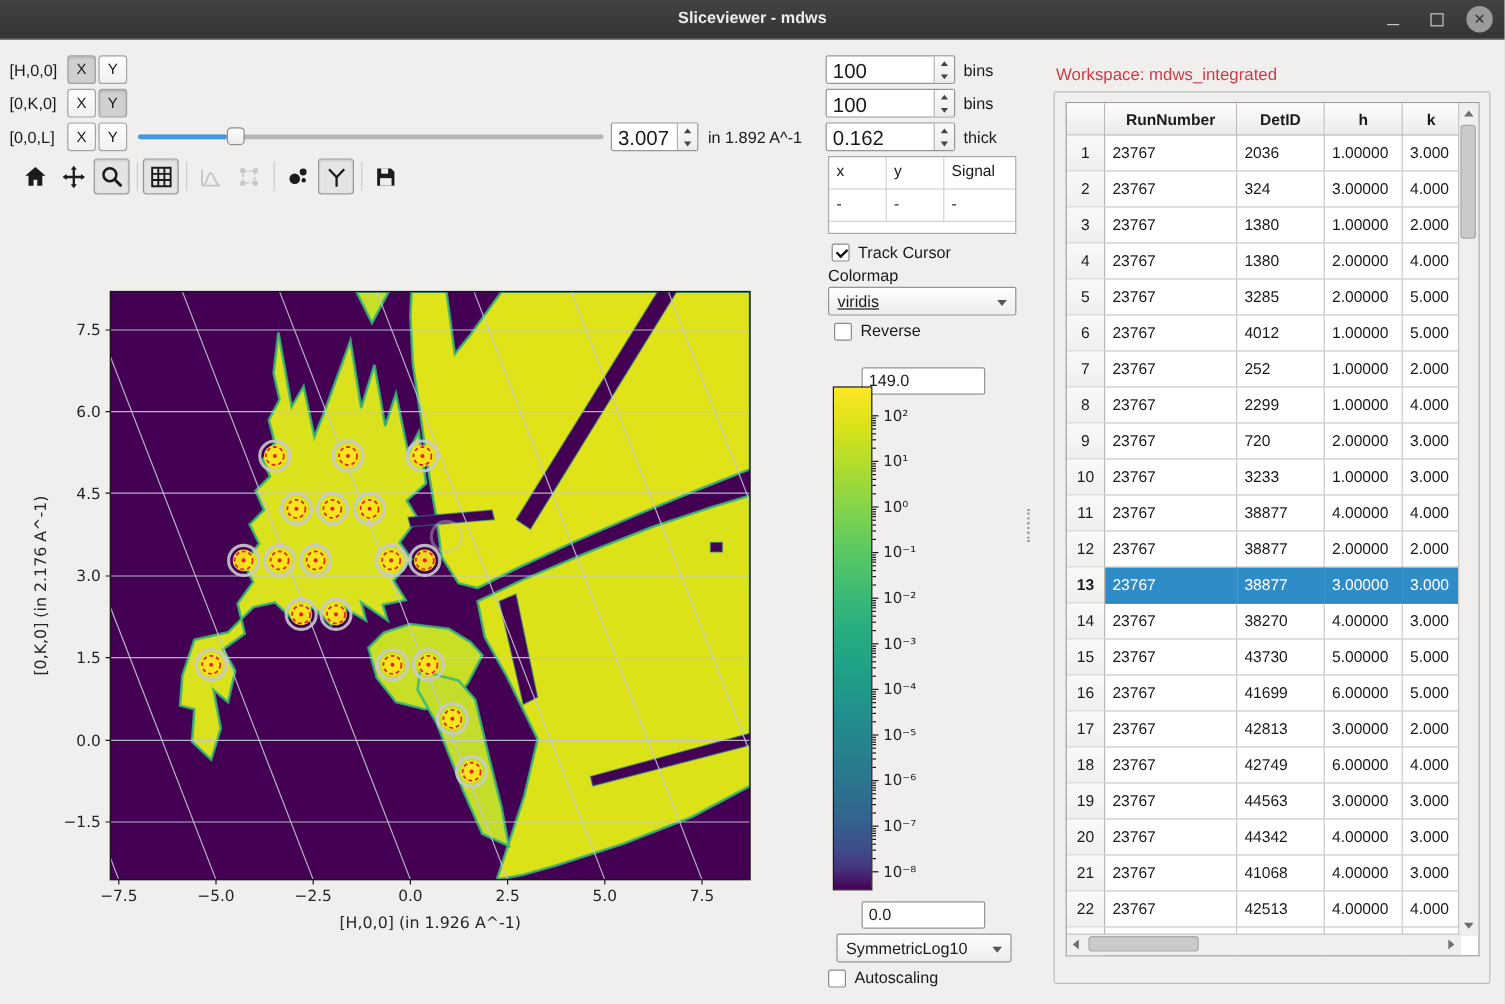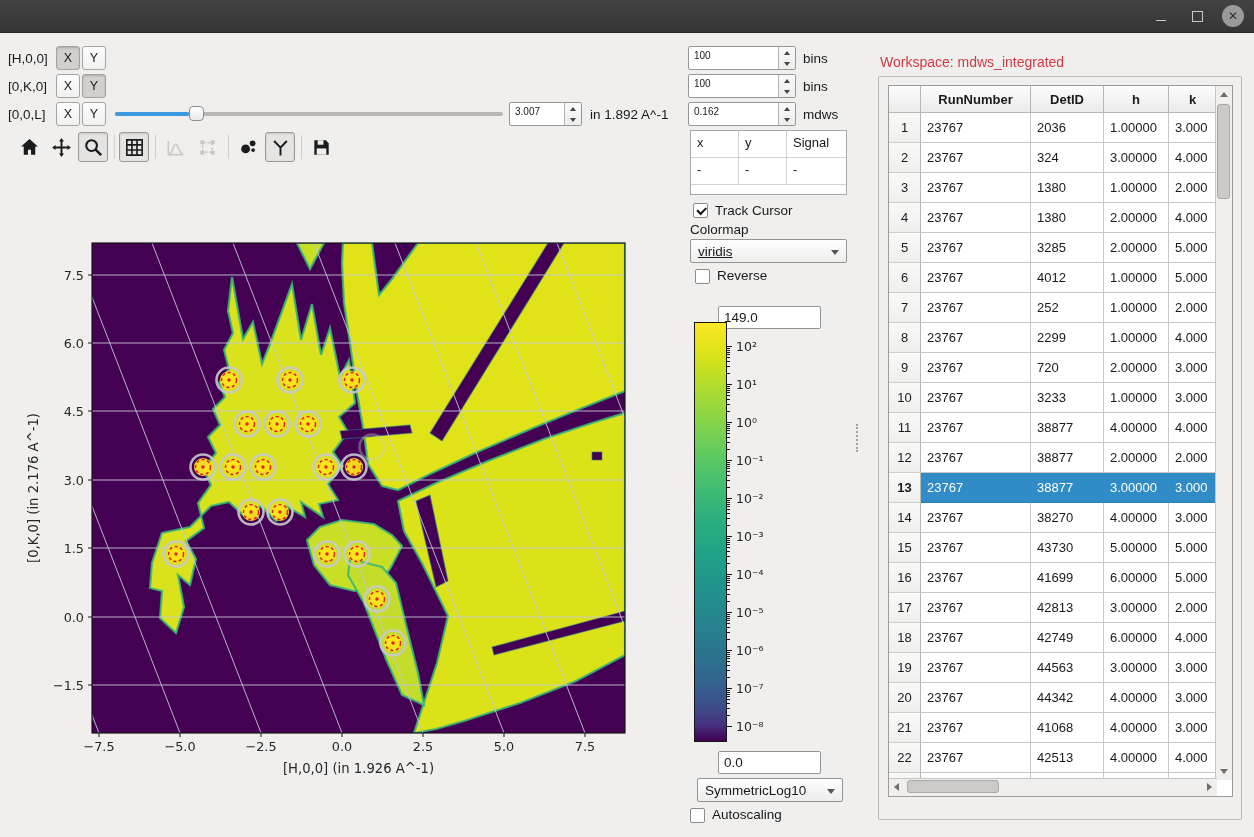--- a/index.html
+++ b/index.html
@@ -15,21 +15,21 @@
   .max-glyph{width:9px;height:9px;border:1px solid #c9c9c9;}
   .close-circle{width:22px;height:22px;border-radius:50%;background:#9a9a9a;color:#2f2f2f;
                 display:flex;align-items:center;justify-content:center;font-size:12px;font-weight:bold;}
   
   .dim-label{position:absolute;left:8px;width:46px;}
   .xy-btn{position:absolute;width:24px;height:24px;box-sizing:border-box;border:1px solid #a5a4a2;border-radius:3px;
           background:linear-gradient(#fdfdfd,#f1f1f0);font-size:12.5px;text-align:center;line-height:22px;}
   .xy-btn.pressed{background:#d2d0ce;box-shadow:inset 0 1px 2px rgba(0,0,0,.18);}
   .spinbox{position:absolute;height:24px;box-sizing:border-box;background:#fff;border:1px solid #989795;
            border-radius:2px;display:flex;overflow:hidden;}
-  .spin-text{flex:1;padding:3px 5px 0 5px;font-size:10px;}
+  .spin-text{flex:1;padding:3px 5px 0 5px;font-size:17px;}
   .spin-arrows{width:16px;border-left:1px solid #b5b4b2;display:flex;flex-direction:column;background:linear-gradient(#fafafa,#ededec);}
   .spin-up,.spin-down{flex:1;display:flex;align-items:center;justify-content:center;}
   .tri-up{width:0;height:0;border-left:3.5px solid transparent;border-right:3.5px solid transparent;border-bottom:4.5px solid #444;}
   .tri-down{width:0;height:0;border-left:3.5px solid transparent;border-right:3.5px solid transparent;border-top:4.5px solid #444;}
   .side-label{position:absolute;white-space:nowrap;}
   
   .slider{position:absolute;left:115px;top:102px;width:388px;height:24px;}
   .groove{position:absolute;left:0;top:10px;width:388px;height:4px;background:#b9b7b5;border-radius:2px;}
   .groove-fill{position:absolute;left:0;top:10px;width:74px;height:4px;background:#3d9ae1;border-radius:2px;}
   .handle{position:absolute;left:74px;top:4px;width:15px;height:15px;background:linear-gradient(#fdfdfd,#ebebeb);
@@ -95,20 +95,21 @@
   .splitter-dots{position:absolute;left:856px;top:424px;width:3px;height:28px;border-left:2px dotted #a2a19f;}
   
   .plot-wrap{position:absolute;left:22px;top:233px;width:625px;height:550px;}
 </style>
 </head>
 <body>
 
 <div class="window">
 
   <div class="titlebar">
+    <div class="title">Sliceviewer - mdws</div>
     <div class="win-ctl" style="right:82px;">
         <div class="min-glyph"></div>
       </div>
     <div class="win-ctl" style="right:46px;">
         <div class="max-glyph"></div>
       </div>
     <div class="win-ctl" style="right:10px;">
         <div class="close-circle">✕</div>
       </div>
   </div>
@@ -174,21 +175,21 @@
     <div class="spin-text">0.162</div>
     <div class="spin-arrows">
       <div class="spin-up">
           <div class="tri-up"></div>
         </div>
       <div class="spin-down">
           <div class="tri-down"></div>
         </div>
     </div>
   </div>
-  <div class="side-label" style="left:803px;top:107px;">mdws</div>
+  <div class="side-label" style="left:803px;top:107px;">thick</div>
 
   <div class="toolbar" id="toolbar">
       <div class="tb-btn">
         <svg width="23" height="23" viewBox="0 0 24 24">
           <path d="M12 3.2 20.8 11H18v8.6h-4.4v-5.2h-3.2v5.2H6V11H3.2Z" fill="currentColor"></path>
         </svg>
       </div>
       <div class="tb-btn">
         <svg width="23" height="23" viewBox="0 0 24 24">
           <path d="M12 2.2 9.4 5.8h5.2ZM12 21.8 9.4 18.2h5.2ZM2.2 12l3.6-2.6v5.2ZM21.8 12l-3.6-2.6v5.2Z" fill="currentColor"></path>

